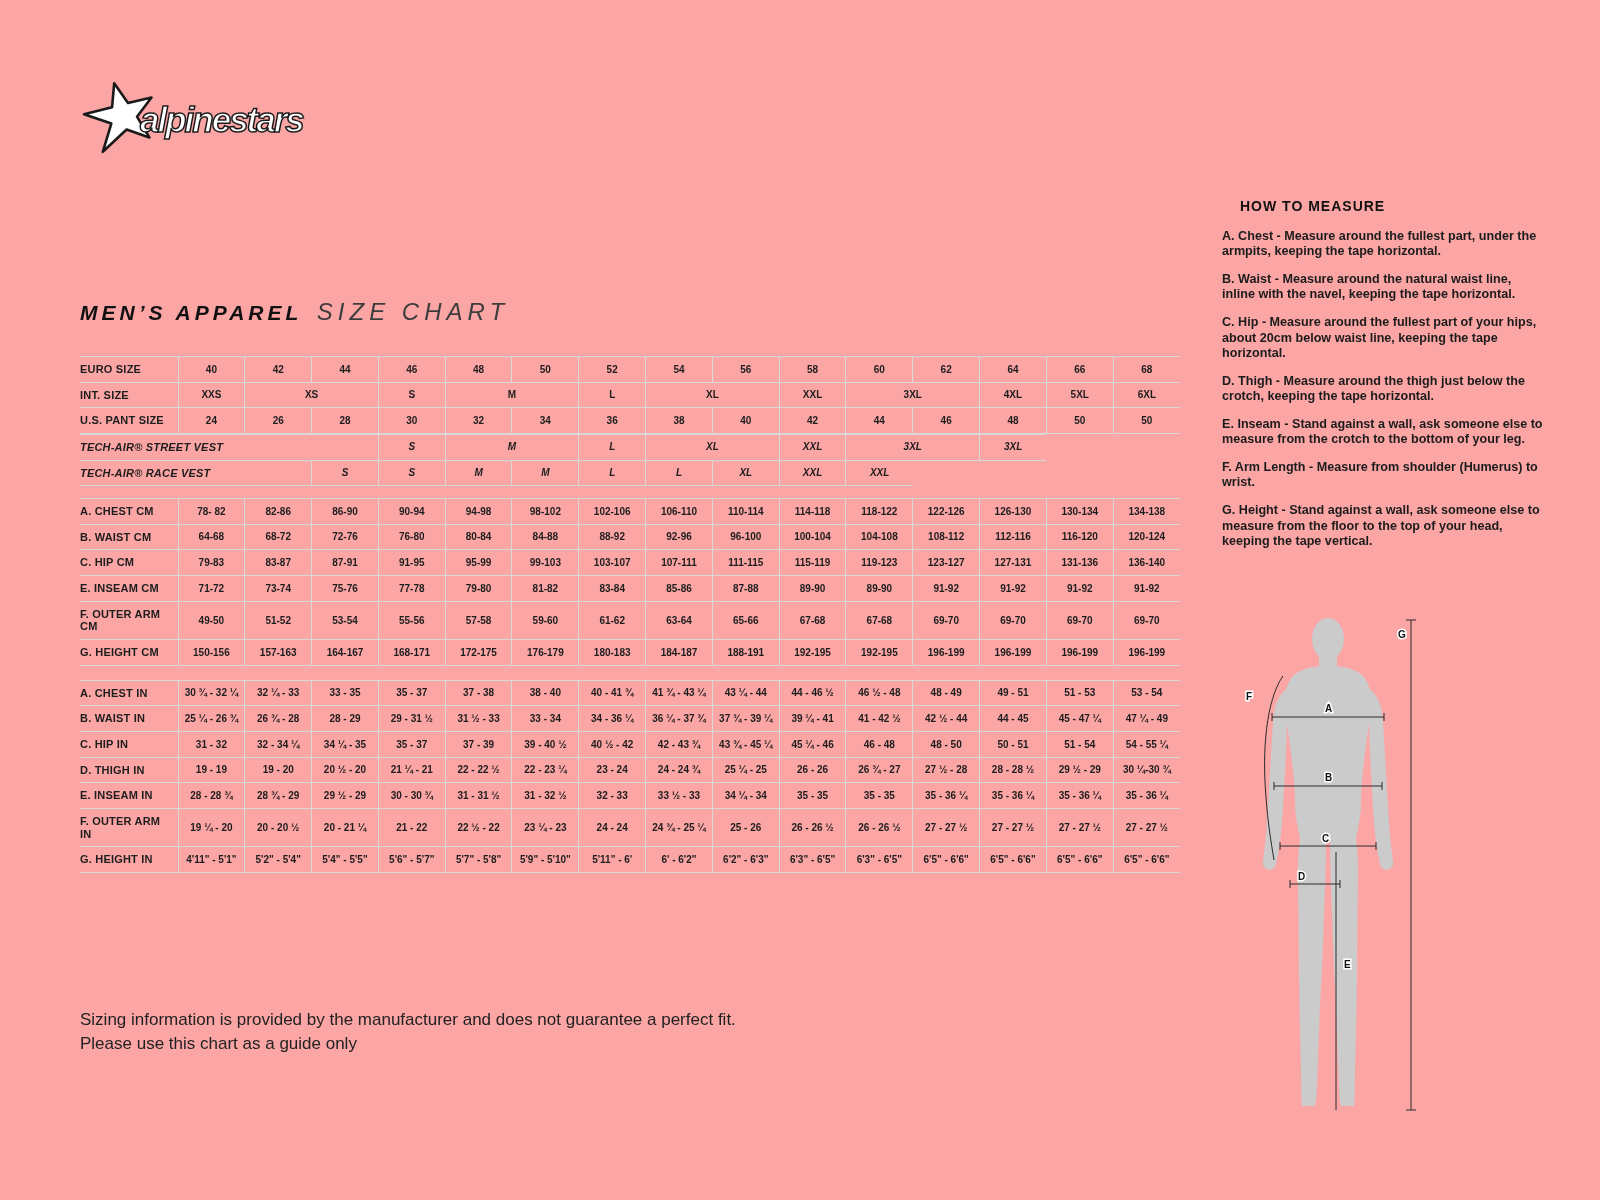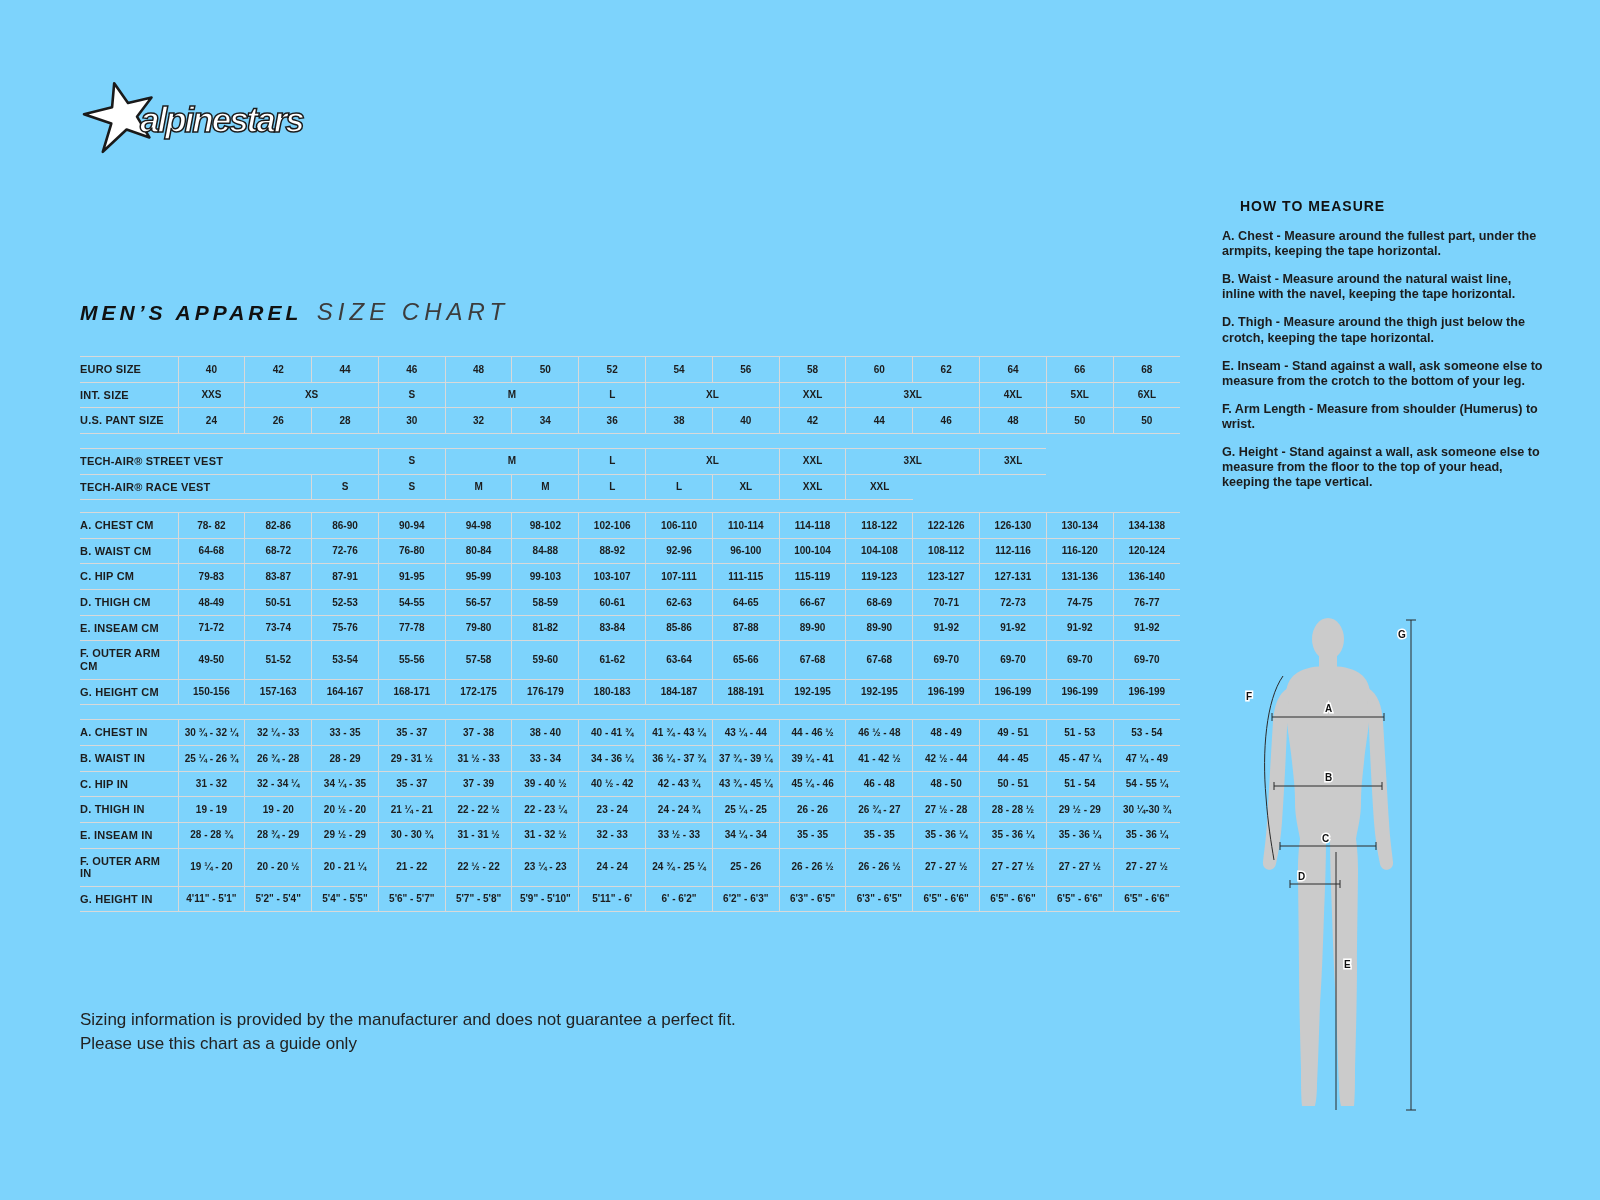--- a/index.html
+++ b/index.html
@@ -1,16 +1,16 @@
 <!DOCTYPE html>
 <html><head>
 <meta charset="utf-8">
 <style>
   html,body{margin:0;padding:0;background:#fff;}
-  .page{position:relative;width:1600px;height:1200px;background:#7dd3fc;overflow:hidden;
+  .page{position:relative;width:1600px;height:1200px;background:#fca5a5;overflow:hidden;
         font-family:"Liberation Sans",sans-serif;color:#1d1d1d;}
 
   
   .logo{position:absolute;left:78px;top:80px;}
 
   
   .title{position:absolute;left:80px;top:298px;white-space:nowrap;}
   .title .main{font-size:21px;font-weight:700;font-style:italic;letter-spacing:4px;color:#111;}
   .title .sub{font-size:24px;font-weight:400;font-style:italic;letter-spacing:5px;color:#3c3c3c;margin-left:10px;}
 
@@ -20,21 +20,21 @@
   table.sc col.col-label{width:98px;}
   table.sc col.col-data{width:66.8px;}
   .sc td{border-bottom:1px solid #d9d9d9;font-weight:700;font-size:10px;line-height:1.15;
          color:#1d1d1d;padding:6px 2px;vertical-align:middle;}
   .sc tr:first-child td{border-top:1px solid #d9d9d9;}
   .sc td.c{text-align:center;border-left:1px solid #d9d9d9;}
   .sc td.c.empty{border-left:none;}
   .sc td.nb{border:none !important;}
   .sc td.lbl{text-align:left;font-size:11px;padding-left:0;padding-right:4px;letter-spacing:0.2px;}
   .sc td.lbl.nowrap{white-space:nowrap;overflow:visible;}
-  table.sec-vests{margin-top:14px;}
+  table.sec-vests{font-style:italic;}
   table.sec-cm{margin-top:12px;}
   table.sec-in{margin-top:14px;}
 
   
   .measure{position:absolute;left:1222px;top:198px;width:322px;}
   .measure h2{margin:0 0 15px 18px;font-size:14px;font-weight:700;letter-spacing:1px;color:#111;}
   .measure p{margin:0 0 13px 0;font-size:12.6px;font-weight:700;line-height:1.2;color:#1c1c1c;}
 
   
   .figure{position:absolute;left:1228px;top:612px;}
@@ -251,38 +251,20 @@
             <td colspan="1" class="c">107-111</td>
             <td colspan="1" class="c">111-115</td>
             <td colspan="1" class="c">115-119</td>
             <td colspan="1" class="c">119-123</td>
             <td colspan="1" class="c">123-127</td>
             <td colspan="1" class="c">127-131</td>
             <td colspan="1" class="c">131-136</td>
             <td colspan="1" class="c">136-140</td>
           </tr>
           <tr>
-            <td class="lbl">D. THIGH CM</td>
-            <td colspan="1" class="c">48-49</td>
-            <td colspan="1" class="c">50-51</td>
-            <td colspan="1" class="c">52-53</td>
-            <td colspan="1" class="c">54-55</td>
-            <td colspan="1" class="c">56-57</td>
-            <td colspan="1" class="c">58-59</td>
-            <td colspan="1" class="c">60-61</td>
-            <td colspan="1" class="c">62-63</td>
-            <td colspan="1" class="c">64-65</td>
-            <td colspan="1" class="c">66-67</td>
-            <td colspan="1" class="c">68-69</td>
-            <td colspan="1" class="c">70-71</td>
-            <td colspan="1" class="c">72-73</td>
-            <td colspan="1" class="c">74-75</td>
-            <td colspan="1" class="c">76-77</td>
-          </tr>
-          <tr>
             <td class="lbl">E. INSEAM CM</td>
             <td colspan="1" class="c">71-72</td>
             <td colspan="1" class="c">73-74</td>
             <td colspan="1" class="c">75-76</td>
             <td colspan="1" class="c">77-78</td>
             <td colspan="1" class="c">79-80</td>
             <td colspan="1" class="c">81-82</td>
             <td colspan="1" class="c">83-84</td>
             <td colspan="1" class="c">85-86</td>
             <td colspan="1" class="c">87-88</td>
@@ -479,20 +461,21 @@
           </tr>
         </tbody>
       </table>
     </div>
 
   <div class="measure">
     <h2>HOW TO MEASURE</h2>
     <div>
         <p>A. Chest - Measure around the fullest part, under the armpits, keeping the tape horizontal.</p>
         <p>B. Waist - Measure around the natural waist line, inline with the navel, keeping the tape horizontal.</p>
+        <p>C. Hip - Measure around the fullest part of your hips, about 20cm below waist line, keeping the tape horizontal.</p>
         <p>D. Thigh - Measure around the thigh just below the crotch, keeping the tape horizontal.</p>
         <p>E. Inseam - Stand against a wall, ask someone else to measure from the crotch to the bottom of your leg.</p>
         <p>F. Arm Length - Measure from shoulder (Humerus) to wrist.</p>
         <p>G. Height - Stand against a wall, ask someone else to measure from the floor to the top of your head, keeping the tape vertical.</p>
       </div>
   </div>
 
   <div class="figure">
     <svg width="270" height="505" viewBox="0 0 270 505">
       <g fill="#cbcbcb" stroke="none">

